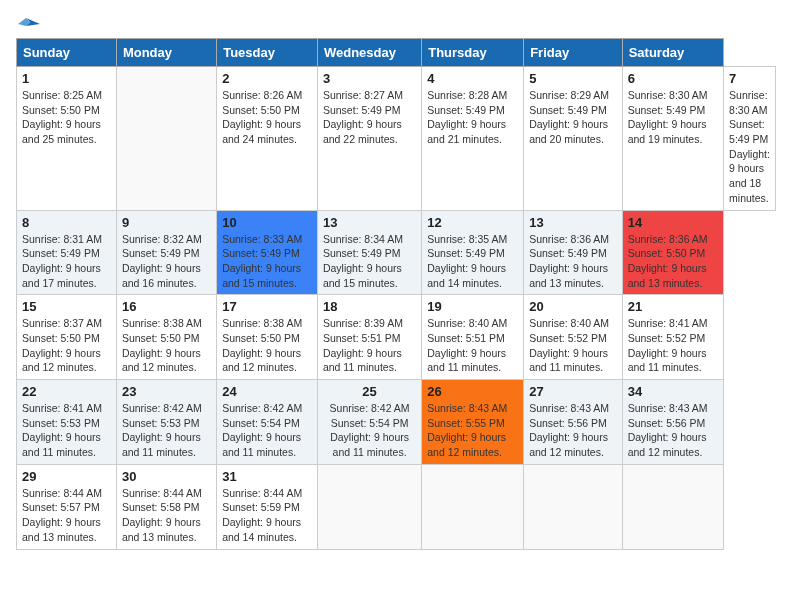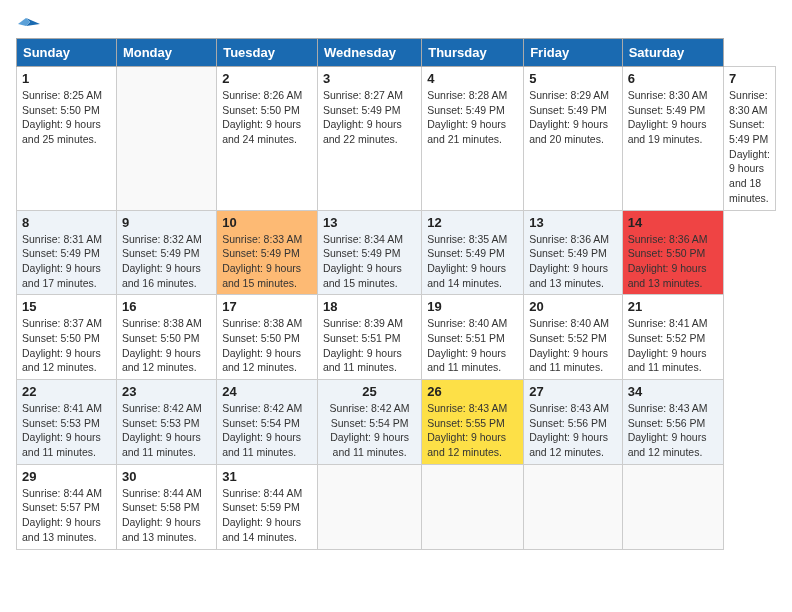--- a/index.html
+++ b/index.html
@@ -141,21 +141,21 @@
       </tr>
       <tr>
         <td style="background: rgb(238, 243, 248);">
           <span class="day-number">8</span>
           <div class="day-info">Sunrise: 8:31 AM<br>Sunset: 5:49 PM<br>Daylight: 9 hours and 17 minutes.</div>
         </td>
         <td style="background: rgb(238, 243, 248);">
           <span class="day-number">9</span>
           <div class="day-info">Sunrise: 8:32 AM<br>Sunset: 5:49 PM<br>Daylight: 9 hours and 16 minutes.</div>
         </td>
-        <td style="background: #fdba74; margin-left: 17px;">
+        <td style="background: #3b82f6; margin-left: 17px;">
           <span class="day-number">10</span>
           <div class="day-info">Sunrise: 8:33 AM<br>Sunset: 5:49 PM<br>Daylight: 9 hours and 15 minutes.</div>
         </td>
         <td style="background: rgb(238, 243, 248);">
           <span class="day-number">13</span>
           <div class="day-info">Sunrise: 8:34 AM<br>Sunset: 5:49 PM<br>Daylight: 9 hours and 15 minutes.</div>
         </td>
         <td style="background: rgb(238, 243, 248);">
           <span class="day-number">12</span>
           <div class="day-info">Sunrise: 8:35 AM<br>Sunset: 5:49 PM<br>Daylight: 9 hours and 14 minutes.</div>
@@ -209,21 +209,21 @@
           <div class="day-info">Sunrise: 8:42 AM<br>Sunset: 5:53 PM<br>Daylight: 9 hours and 11 minutes.</div>
         </td>
         <td style="background: rgb(238, 243, 248);">
           <span class="day-number">24</span>
           <div class="day-info">Sunrise: 8:42 AM<br>Sunset: 5:54 PM<br>Daylight: 9 hours and 11 minutes.</div>
         </td>
         <td style="background: rgb(238, 243, 248); text-align: center;">
           <span class="day-number">25</span>
           <div class="day-info">Sunrise: 8:42 AM<br>Sunset: 5:54 PM<br>Daylight: 9 hours and 11 minutes.</div>
         </td>
-        <td style="background: #fde047;">
+        <td style="background: #f97316;">
           <span class="day-number">26</span>
           <div class="day-info">Sunrise: 8:43 AM<br>Sunset: 5:55 PM<br>Daylight: 9 hours and 12 minutes.</div>
         </td>
         <td style="background: rgb(238, 243, 248);">
           <span class="day-number">27</span>
           <div class="day-info">Sunrise: 8:43 AM<br>Sunset: 5:56 PM<br>Daylight: 9 hours and 12 minutes.</div>
         </td>
         <td style="background: rgb(238, 243, 248);">
           <span class="day-number">34</span>
           <div class="day-info">Sunrise: 8:43 AM<br>Sunset: 5:56 PM<br>Daylight: 9 hours and 12 minutes.</div>

